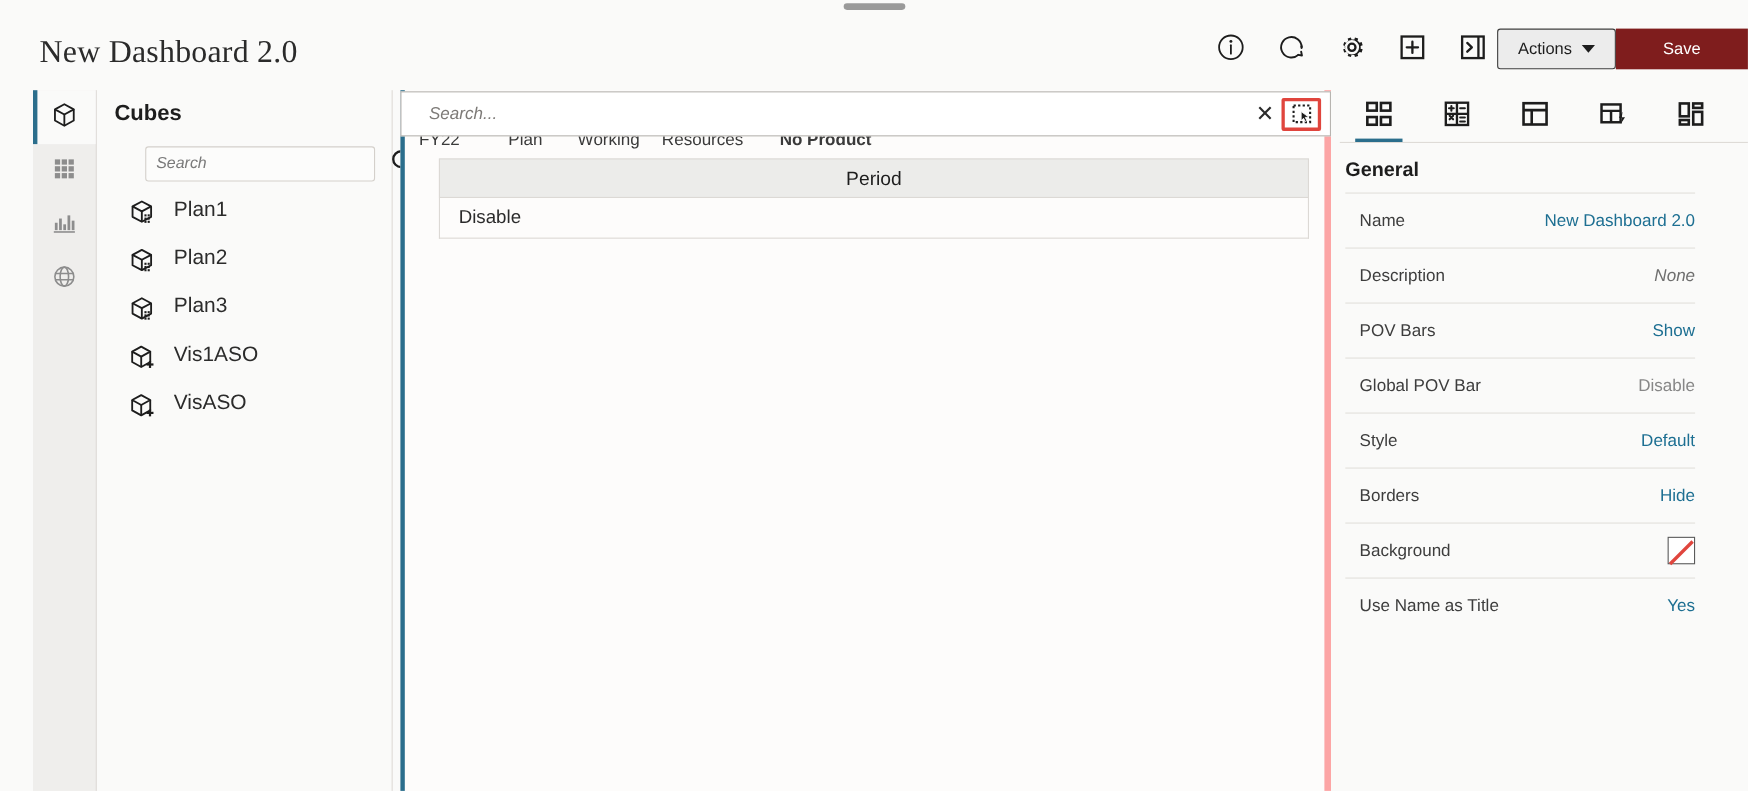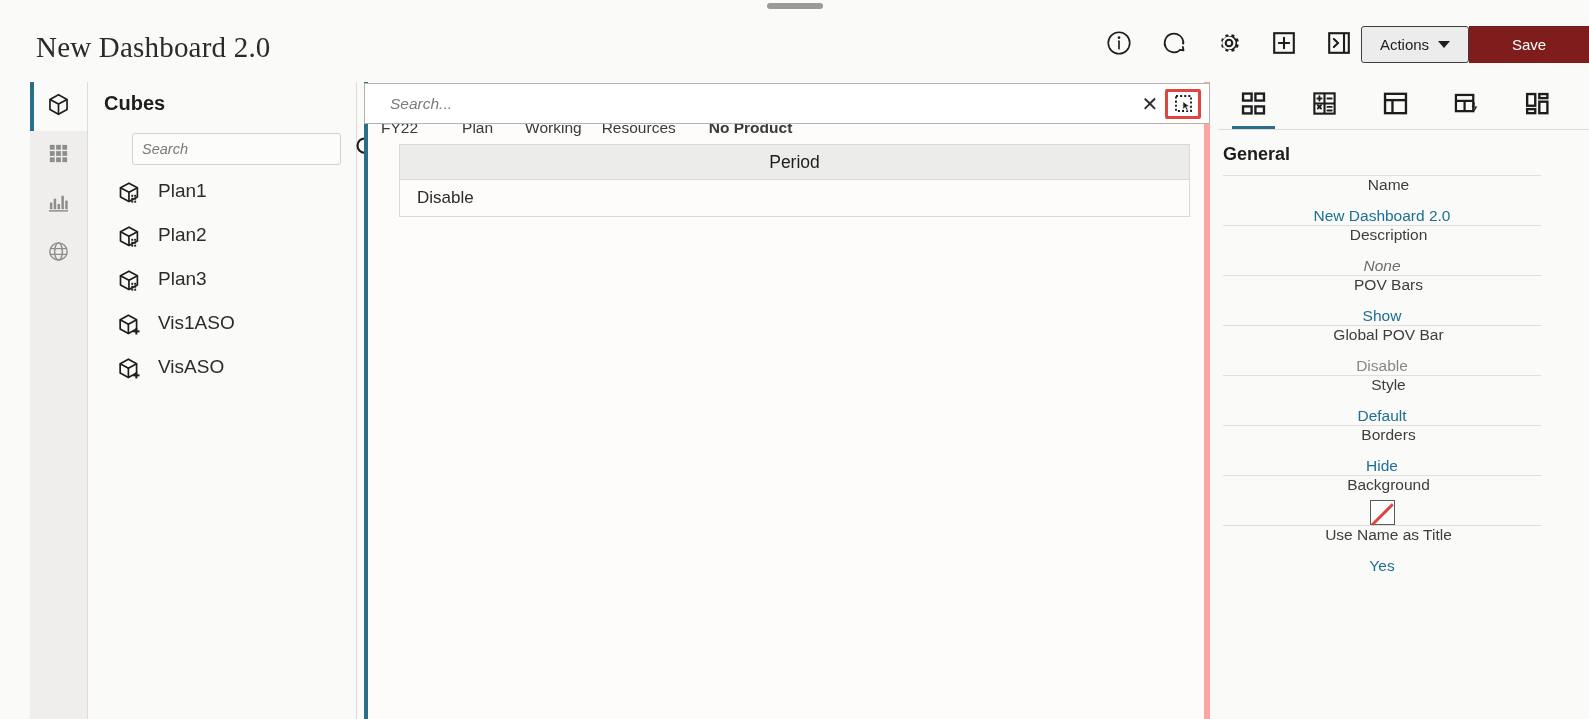--- a/index.html
+++ b/index.html
@@ -175,21 +175,21 @@
     content: ""; position: absolute; left: 14px; right: 14px; bottom: 0;
     height: 4px; background: #2b6e8c;
   }
   .props-body { position: absolute; left: 13px; right: 48px; top: 62px; }
   .props-head {
     font-size: 18px; font-weight: bold; color: #1d1d1d;
     padding-bottom: 10px;
   }
   .prop-row {
     height: 50px; border-top: 1px solid #e2dfdb;
-    display: flex; align-items: center; justify-content: space-between; flex-direction: column;
+    display: flex; align-items: center; justify-content: space-between;
   }
   .prop-label { font-size: 15.5px; color: #3d3d3d; padding-left: 13px; }
   .prop-value { font-size: 15.5px; }
   .prop-value.link { color: #1d6f92; cursor: pointer; }
   .prop-value.muted { color: #878787; }
   .prop-value.italic-muted { color: #6e6e6e; font-style: italic; }
   .swatch-none {
     width: 25px; height: 25px; background: #ffffff;
     border: 1px solid #5a5a5a; position: relative; cursor: pointer;
   }

